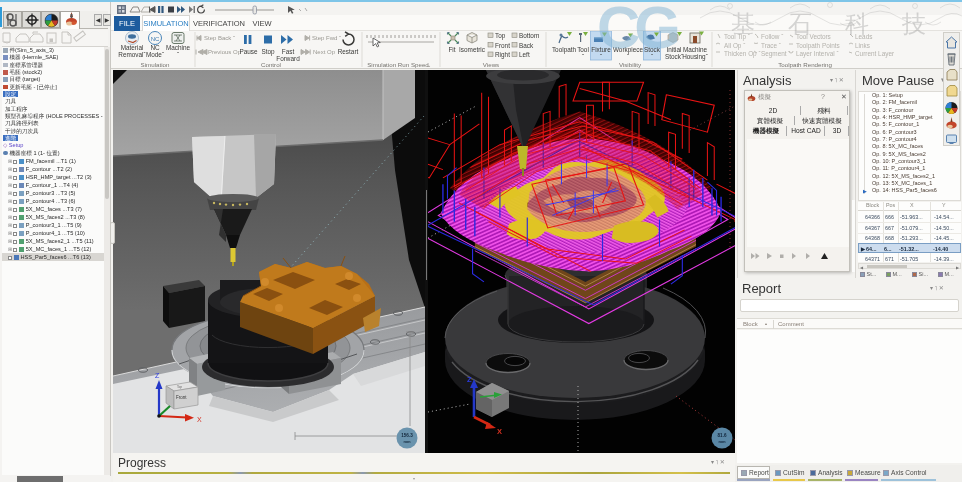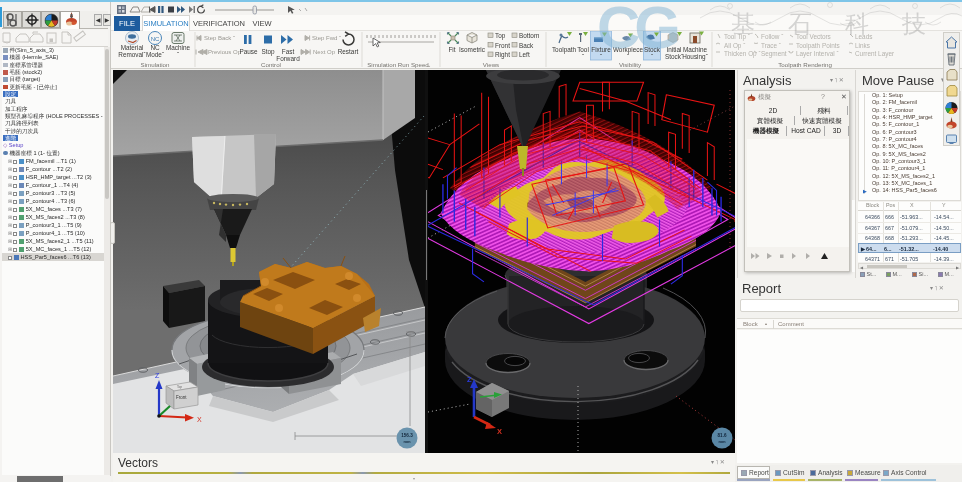--- a/index.html
+++ b/index.html
@@ -853,21 +853,21 @@
     <span class="abs" style="left:112px;top:4px;"><i class="bti" style="background:#c8a83a"></i>Measure</span>
     <span class="abs" style="left:148px;top:4px;"><i class="bti" style="background:#7aa8c8"></i>Axis Control</span>
     <i class="abs" style="left:2px;top:14px;width:33px;height:1.5px;background:#9aa4c0"></i>
     <i class="abs" style="left:38px;top:14px;width:32px;height:1.5px;background:#e8c84a"></i>
     <i class="abs" style="left:73px;top:14px;width:34px;height:1.5px;background:#a8b468"></i>
     <i class="abs" style="left:110px;top:14px;width:33px;height:1.5px;background:#9a85c2"></i>
     <i class="abs" style="left:146px;top:14px;width:55px;height:1.5px;background:#9ec2da"></i>
   </div>
 
   <div class="abs" id="progress" style="left:113px;top:453px;width:622px;height:29px;background:#f5f4f1;">
-    <div class="abs" style="left:5px;top:3px;font-size:12px;color:#333;">Vectors</div>
+    <div class="abs" style="left:5px;top:3px;font-size:12px;color:#333;">Progress</div>
     <div class="abs" style="left:598px;top:5px;width:30px;font-size:6px;color:#888;white-space:nowrap;">▾ ˥ ✕</div>
     <div class="abs" style="left:5px;top:19px;width:612px;height:2px;background:linear-gradient(90deg,#a8a83c 0%,#b8b040 18%,#8a98b0 20%,#b0a83e 22%,#c0b444 38%,#8a98b0 40%,#b2aa40 42%,#d0bc48 60%,#aaa43c 78%,#d4c04a 92%,#b0a83e 100%);"></div>
     <div class="abs" style="left:300px;top:23px;font-size:4px;color:#999;">▾</div>
   </div>
 
   <div class="abs" id="righttools" style="left:943px;top:32px;width:17px;height:114px;background:#f0efec;border:1px solid #d0cec8;z-index:7;">
     <svg width="15" height="112" viewBox="0 0 15 112">
       <g>
         <path d="M7.5 4 L13 9 H11.5 V15 H3.5 V9 H2 Z" fill="#e8e6e0" stroke="#4a76a8" stroke-width="1"></path>
         <path d="M4 21 h7 l-1 11 h-5 z M3.5 21 h8 M6 23.5 v6 M7.5 23.5 v6 M9 23.5 v6" fill="#dcdad4" stroke="#55606a" stroke-width="0.8"></path>

